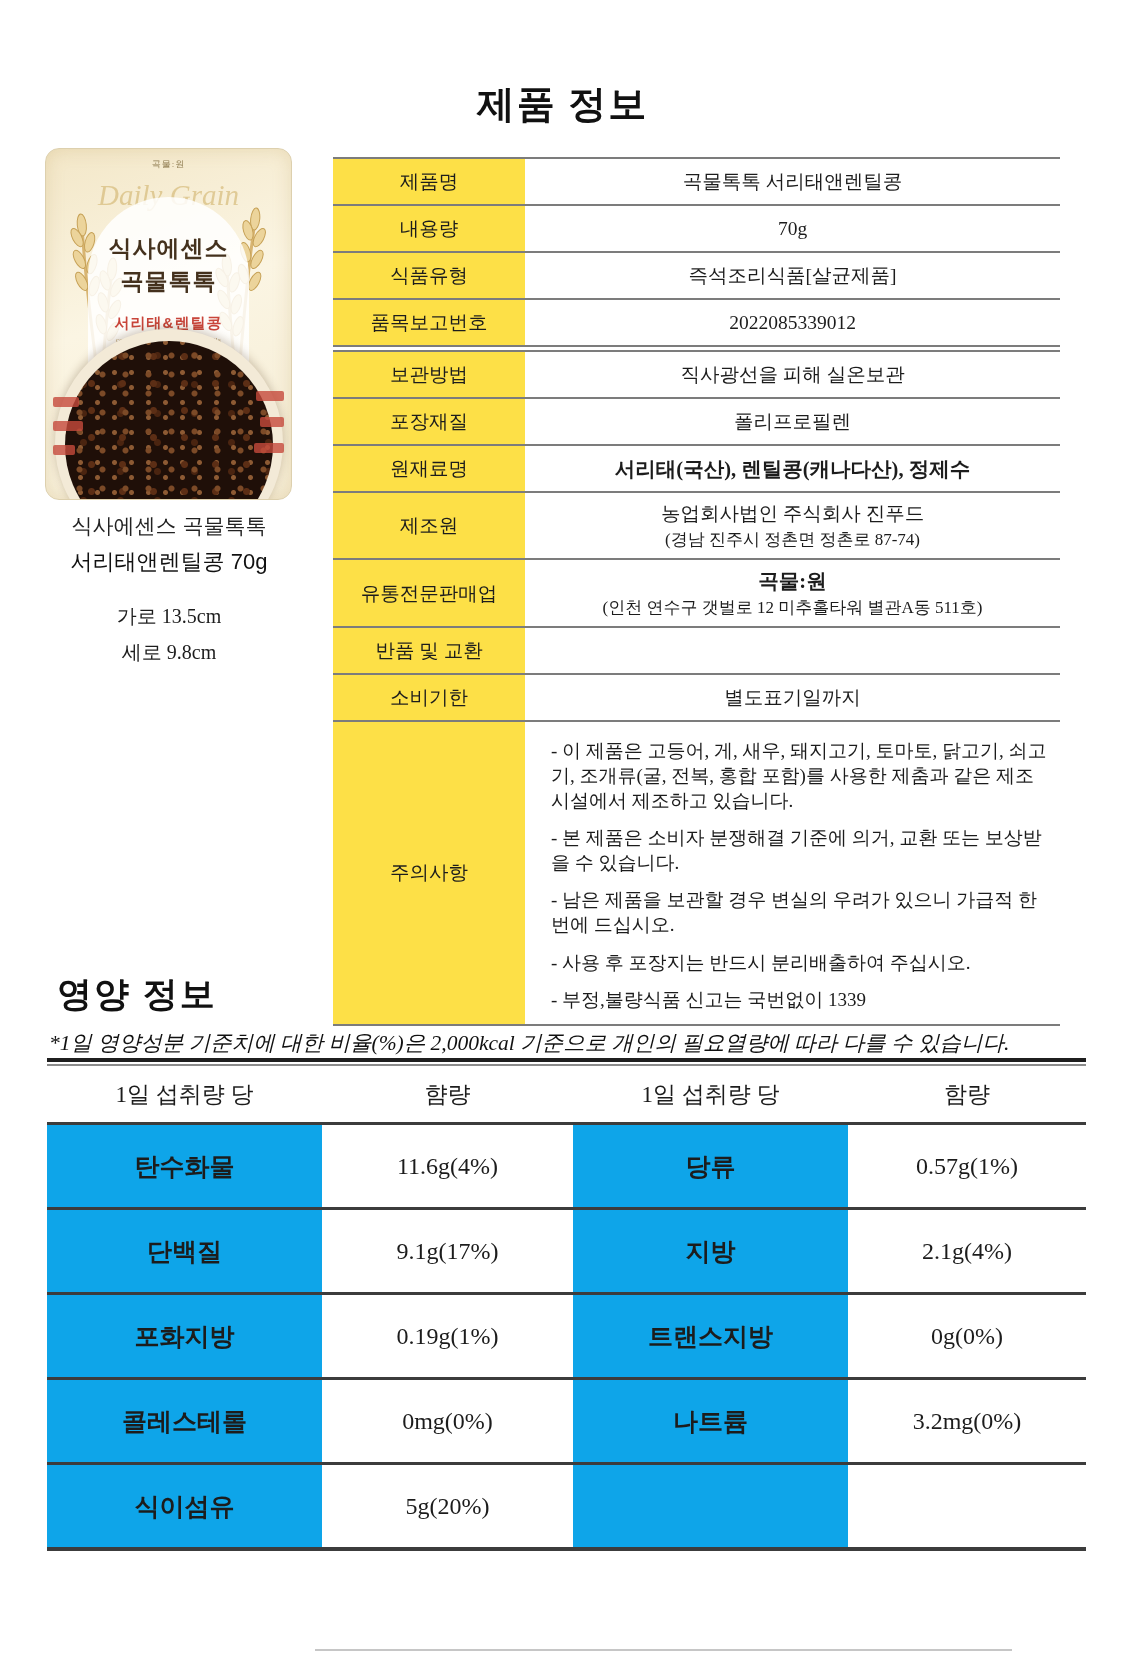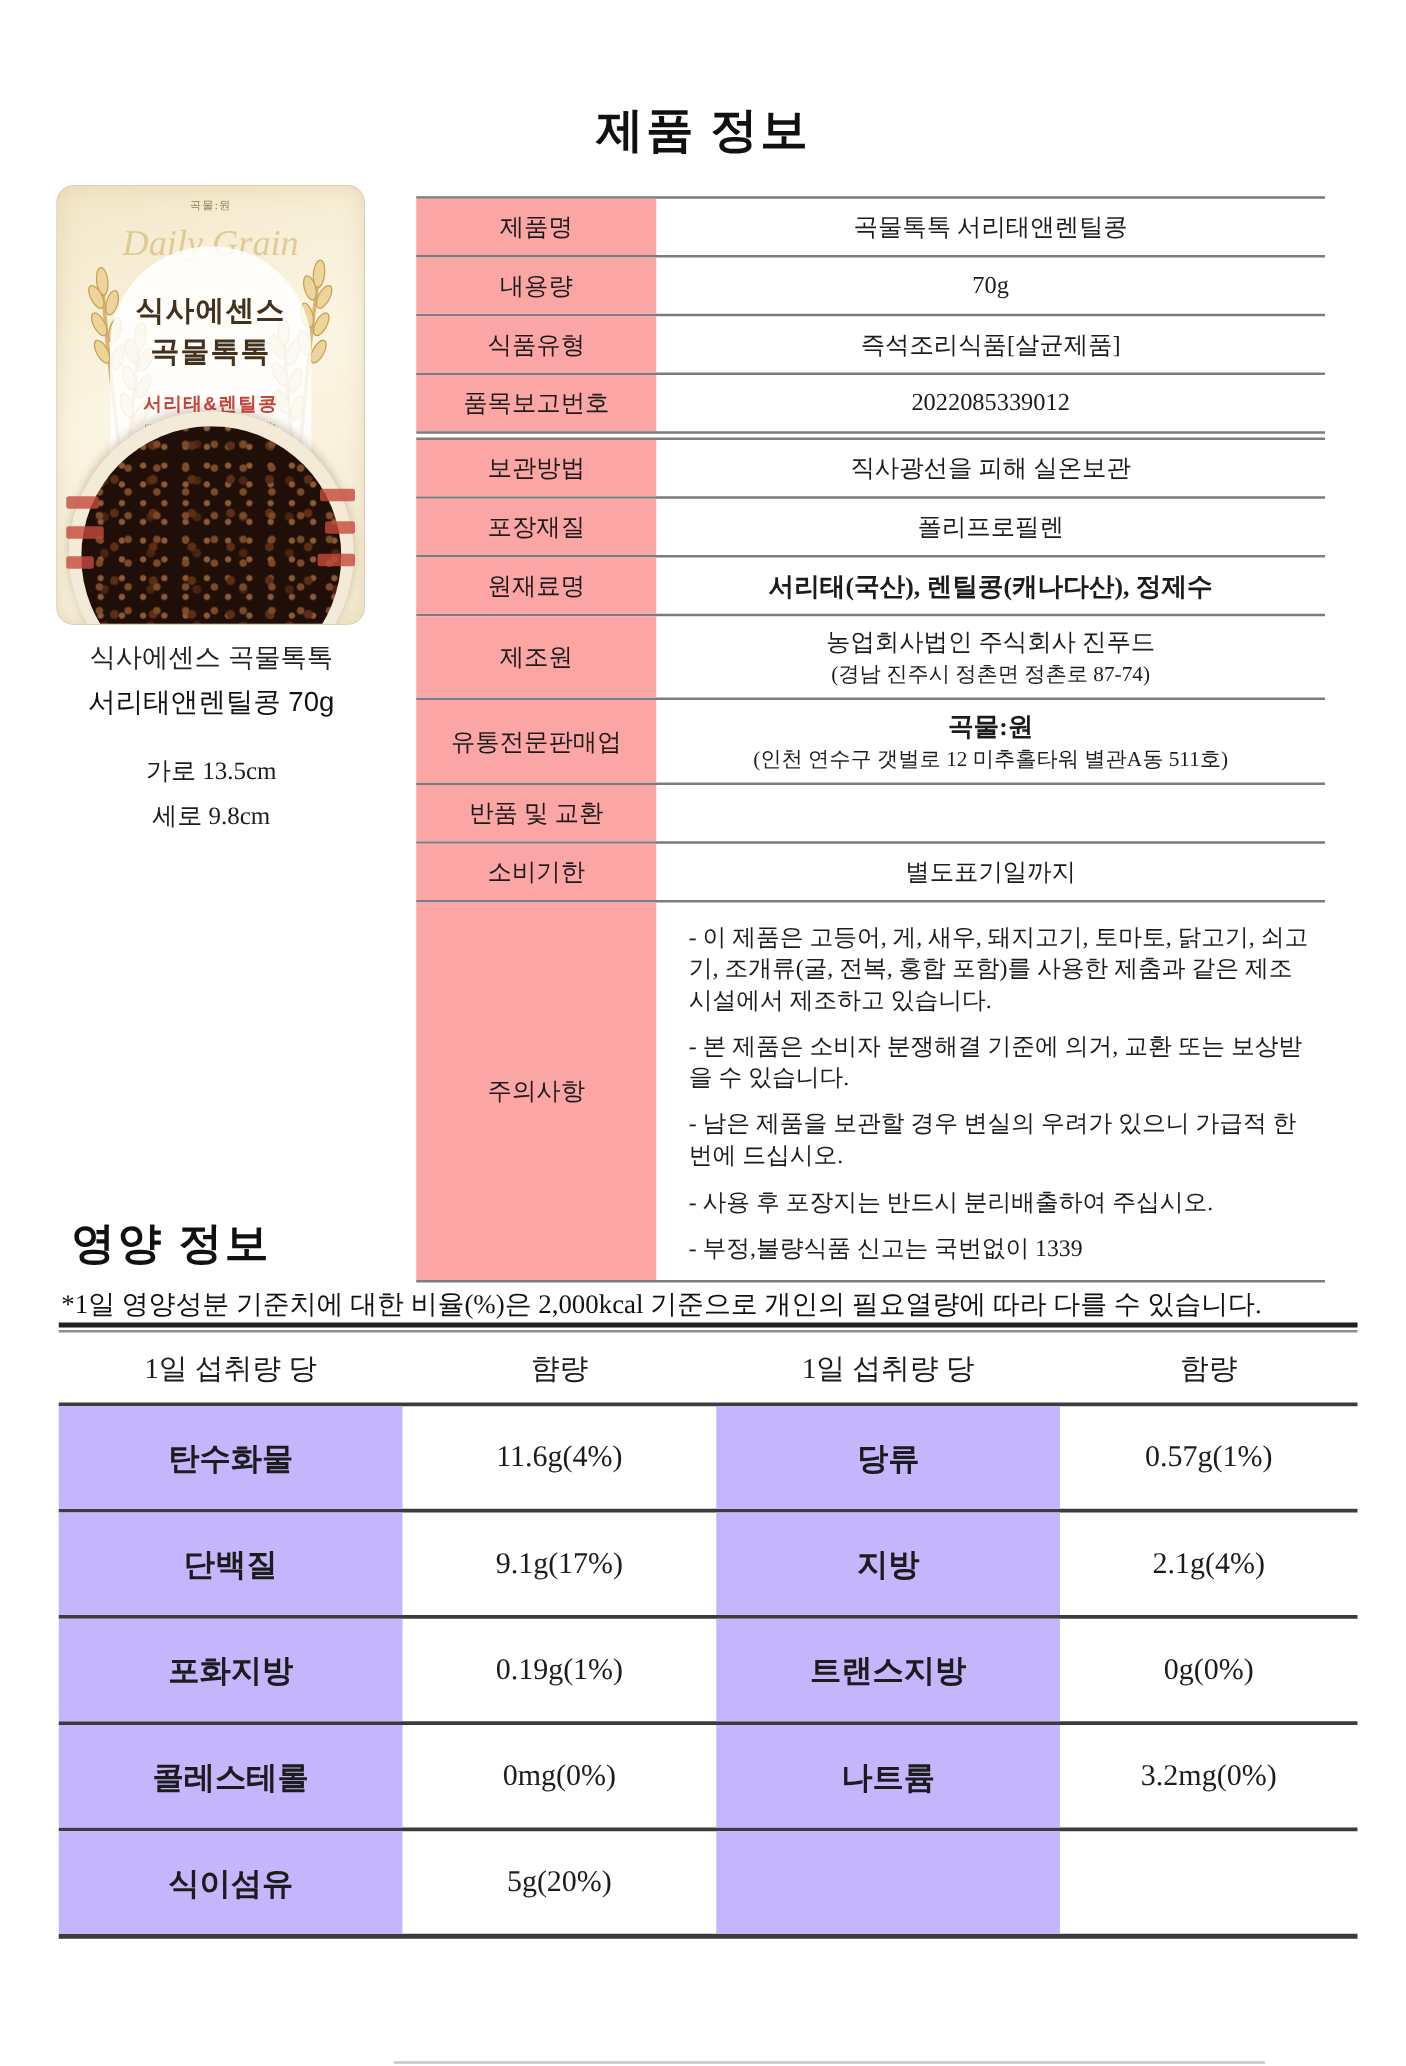--- a/index.html
+++ b/index.html
@@ -52,42 +52,42 @@
   .dim1{font-size:20px;margin-top:26px;}
   .dim2{font-size:20px;margin-top:9px;}
 
   
   #info-table{position:absolute;left:333px;top:157px;width:727px;
               border-top:2px solid #7c7c7c;border-bottom:2px solid #7c7c7c;}
   .irow{display:grid;grid-template-columns:192px 535px;border-top:2px solid #7c7c7c;}
   .irow:first-child{border-top:none;}
   .irow.dbl{margin-top:5px;position:relative;}
   .irow.dbl::before{content:"";position:absolute;top:-7px;left:0;right:0;height:2px;background:#7c7c7c;}
-  .ilabel{background:#fca5a5;display:flex;align-items:center;justify-content:center;
+  .ilabel{background:#fde047;display:flex;align-items:center;justify-content:center;
           font-size:19.5px;padding:9px 6px;text-align:center;}
   .ivalue{display:flex;flex-direction:column;align-items:center;justify-content:center;
           font-size:19.5px;padding:7px 10px;text-align:right;}
   .ivalue .v2{font-size:17px;margin-top:1px;}
   .irow.bold .v1{font-weight:700;font-size:20.5px;}
   .irow.caution .ivalue{align-items:flex-start;text-align:left;padding:4px 10px 12px 26px;}
   .irow.caution p{margin:12px 0 0;font-size:19px;line-height:1.32;}
 
   
   #nut-title{position:absolute;left:57px;top:942px;font-family:"Liberation Sans",sans-serif;
              font-weight:700;font-size:35px;letter-spacing:2px;color:#111;}
-  #nut-note{position:absolute;left:49px;top:1006px;width:1040px;font-size:21.5px;color:#111;}
+  #nut-note{position:absolute;left:49px;top:1006px;width:1040px;font-size:21.5px;color:#111;font-style:italic;}
   #nut-table{position:absolute;left:47px;top:1058px;width:1039px;
              border-top:4px solid #1f1f1f;border-bottom:4px solid #3c3c3c;}
   #nut-table::before{content:"";display:block;height:2px;background:#8c8c8c;margin-top:2px;}
   .nrow{display:grid;grid-template-columns:275px 251px 275px 238px;height:82px;}
   .nrow.header{height:56px;}
   .nrow + .nrow{border-top:3px solid #3c3c3c;}
   .ncell{display:flex;align-items:center;justify-content:center;}
   .nhead{font-size:23px;}
-  .nlabel{background:#c4b5fd;font-family:"Liberation Sans",sans-serif;font-weight:700;font-size:25px;}
+  .nlabel{background:#0ea5e9;font-family:"Liberation Sans",sans-serif;font-weight:700;font-size:25px;}
   .nvalue{font-size:24px;}
 
   #footer-line{position:absolute;left:315px;top:1649px;width:697px;height:2px;background:#c6c6c6;}
 </style>
 </head>
 <body>
 
 <h1 id="page-title">제품 정보</h1>
 
 <div id="package">

